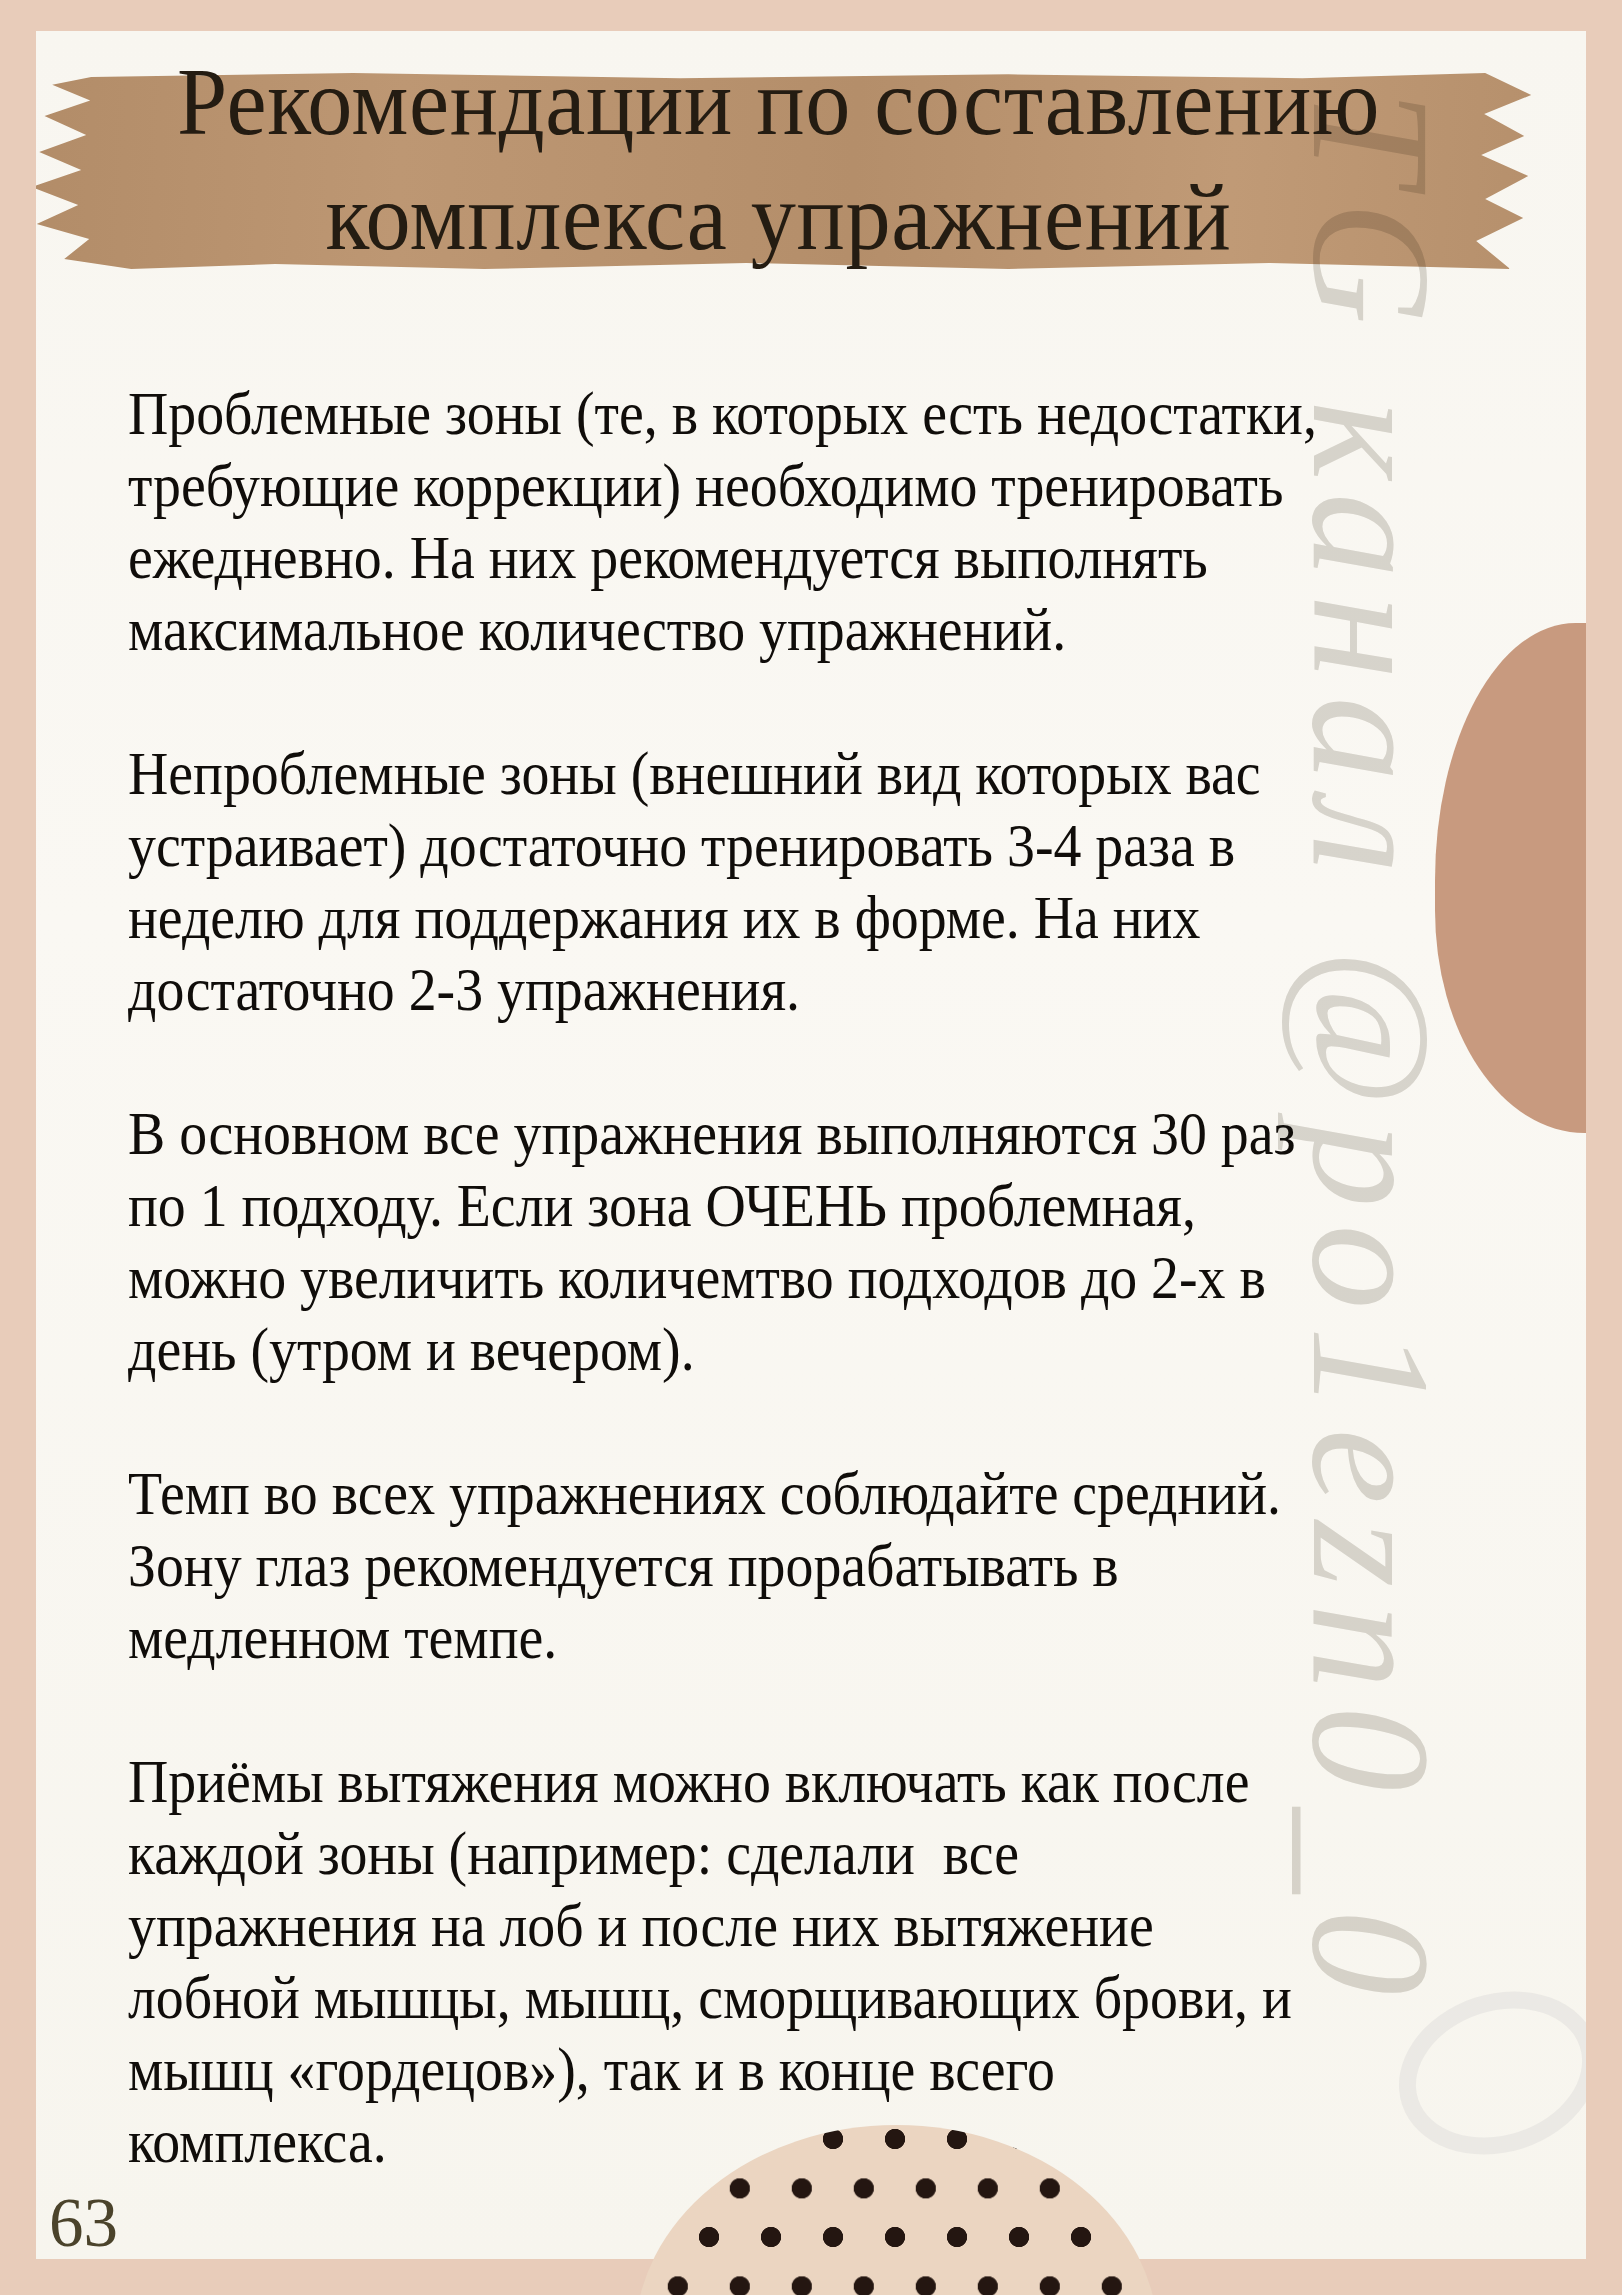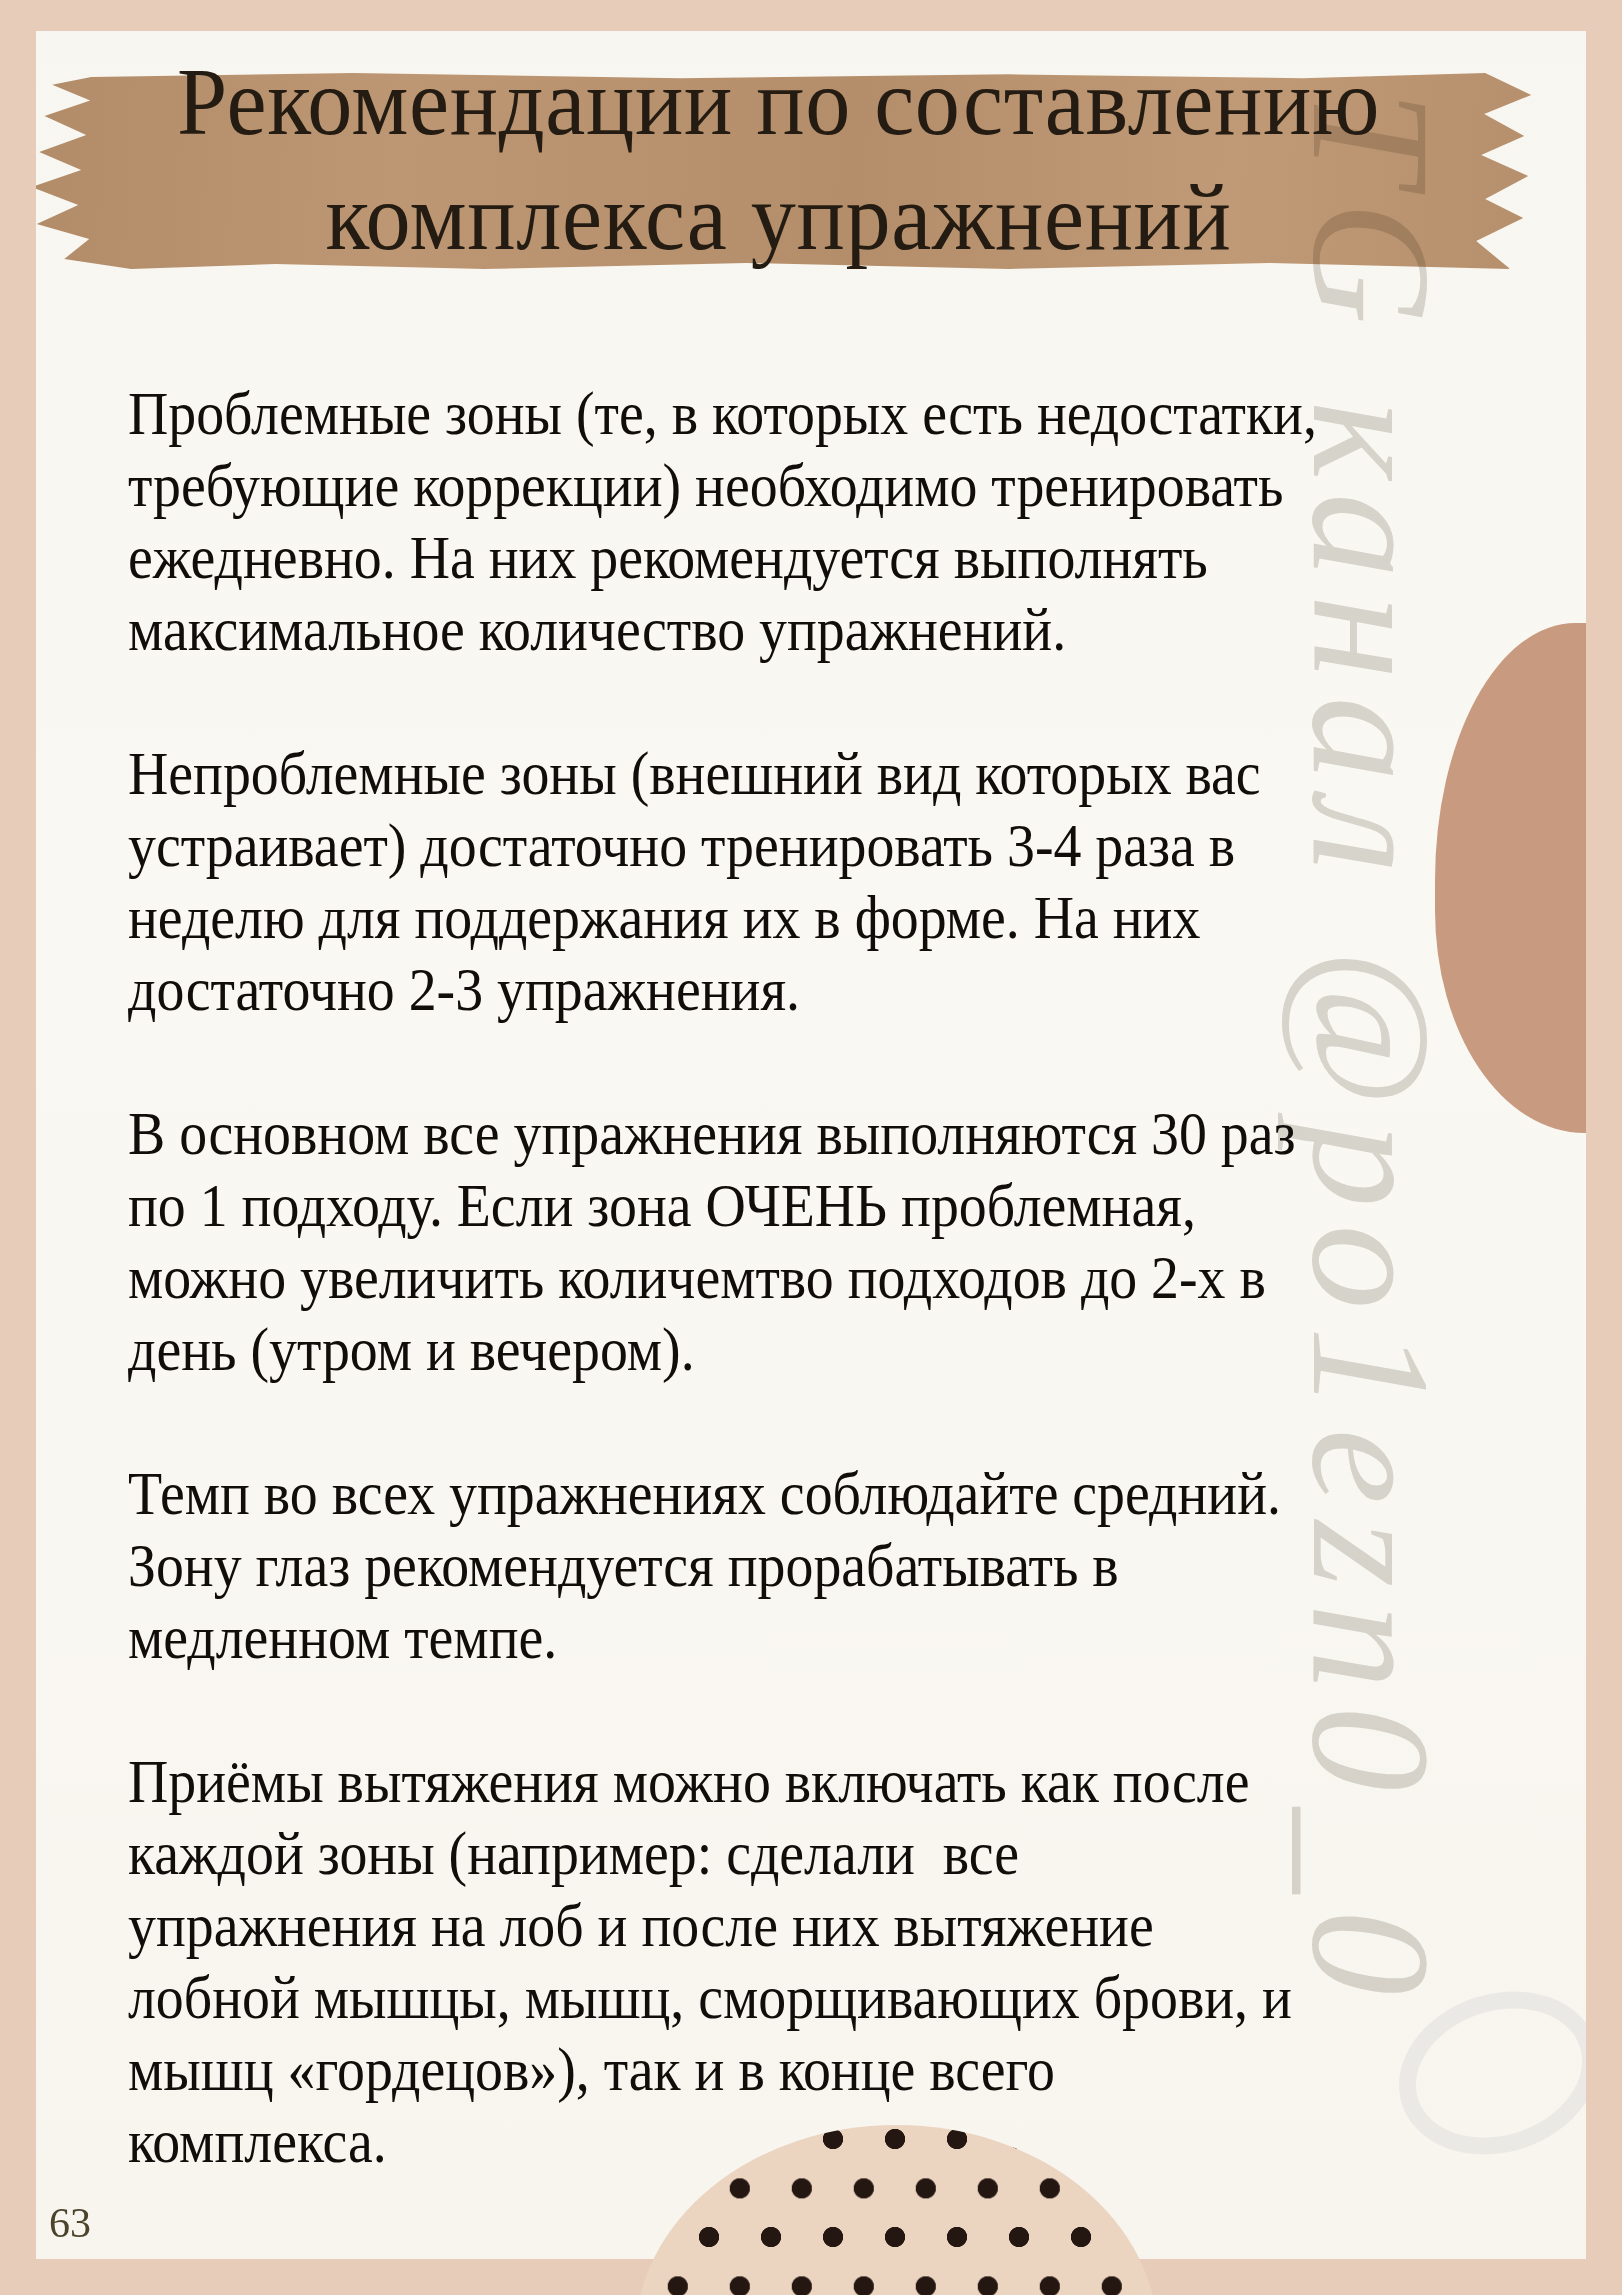--- a/index.html
+++ b/index.html
@@ -53,21 +53,21 @@
     background:var(--side_blob,#c89a7f);
     border-radius:47% 53% 50% 50% / 52% 48% 55% 45%;
   }
   .corner-ring{
     position:absolute;left:1361px;top:1963px;width:170px;height:124px;z-index:3;
     border:17px solid #e2e1dd;border-radius:50%;
     transform:rotate(-18deg);opacity:.6;
   }
   .page-num{
     position:absolute;left:13px;bottom:0px;z-index:4;
-    font-size:42px;line-height:72px;
+    font-size:69px;line-height:72px;
     color:var(--page_number,#4b432b);
     font-family:Liberation Serif, serif;
   }
   .dot-dome{
     position:absolute;left:635px;top:2125px;width:523px;height:425px;z-index:6;
     border-radius:50%;
     background-color:var(--dome,#ebd5c1);
     background-image:
       radial-gradient(circle,var(--dome_dots,#241611) 9.8px,transparent 10.5px),
       radial-gradient(circle,var(--dome_dots,#241611) 9.8px,transparent 10.5px);

